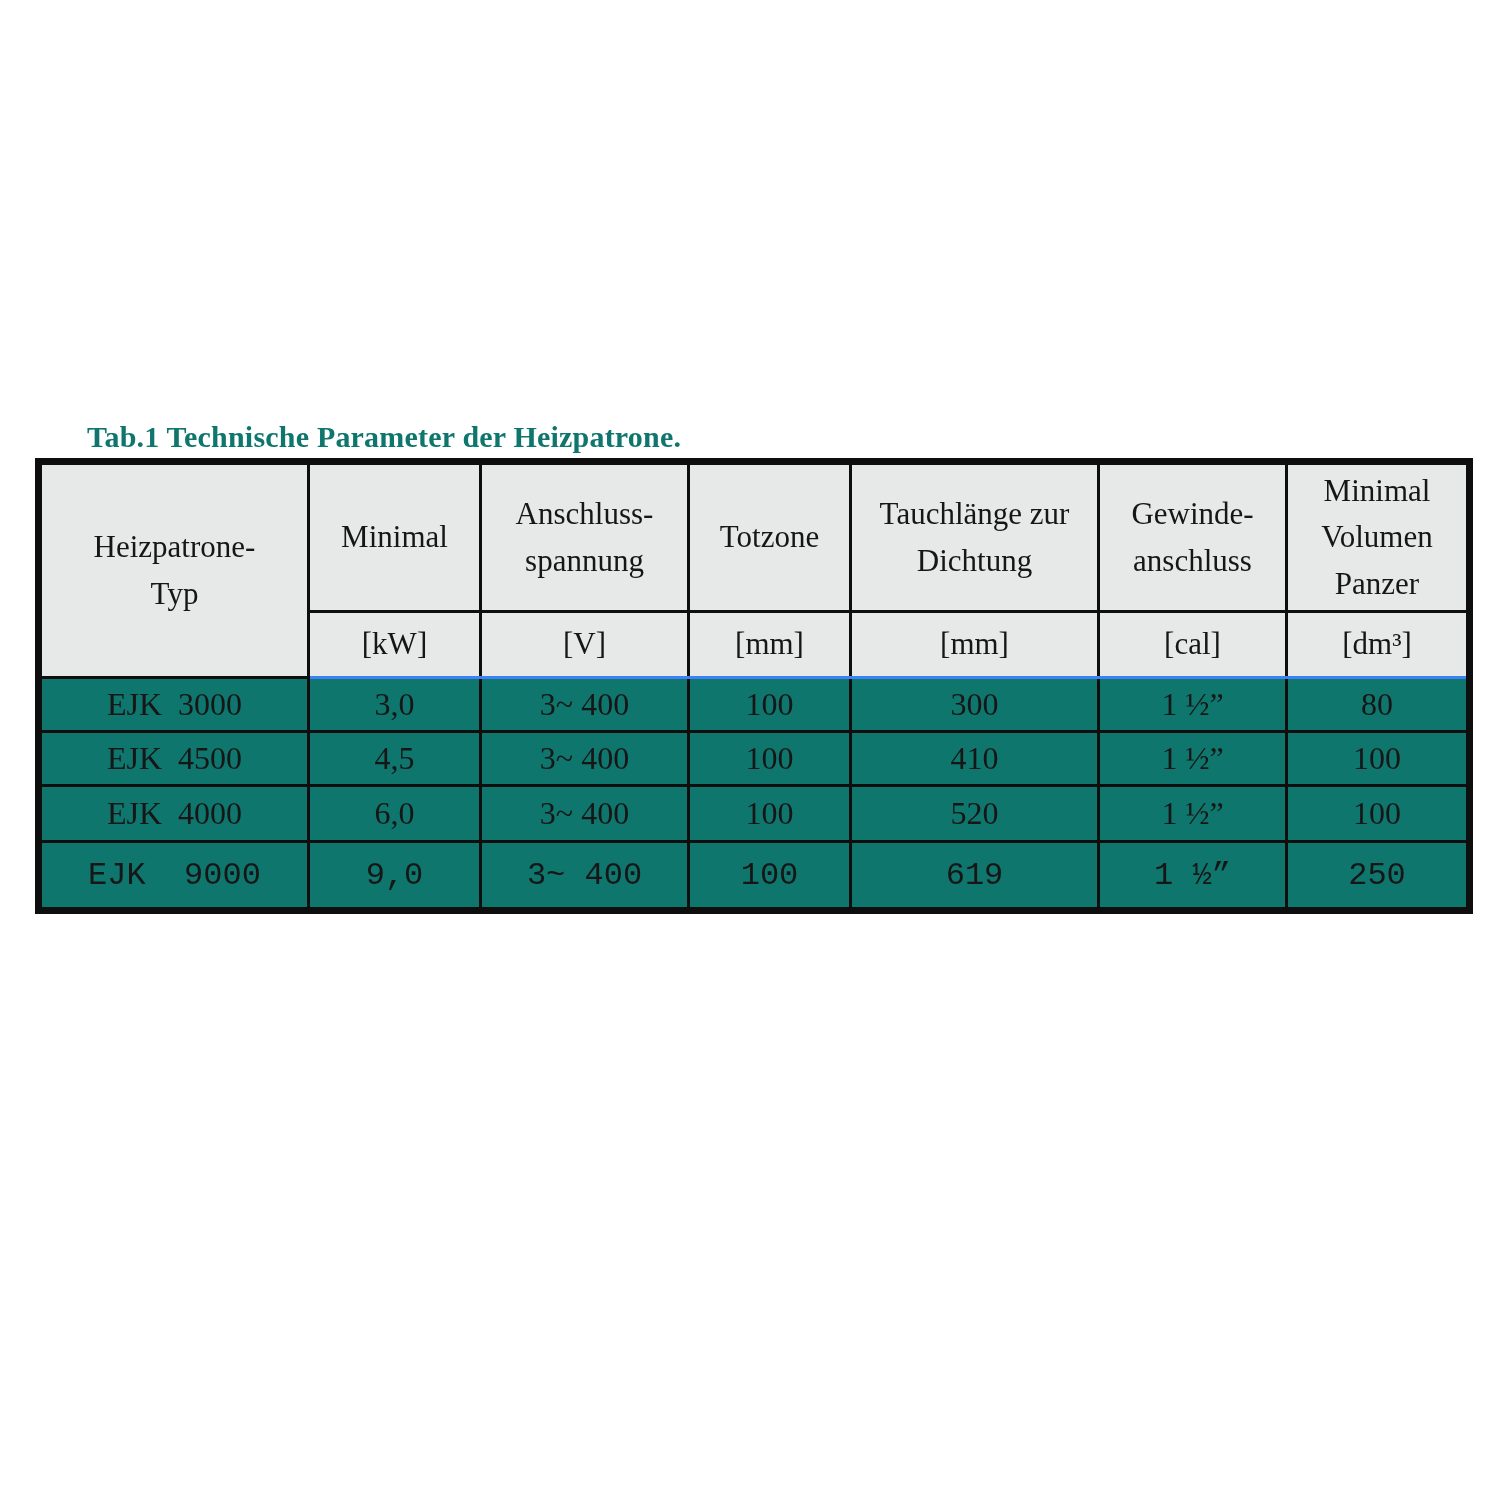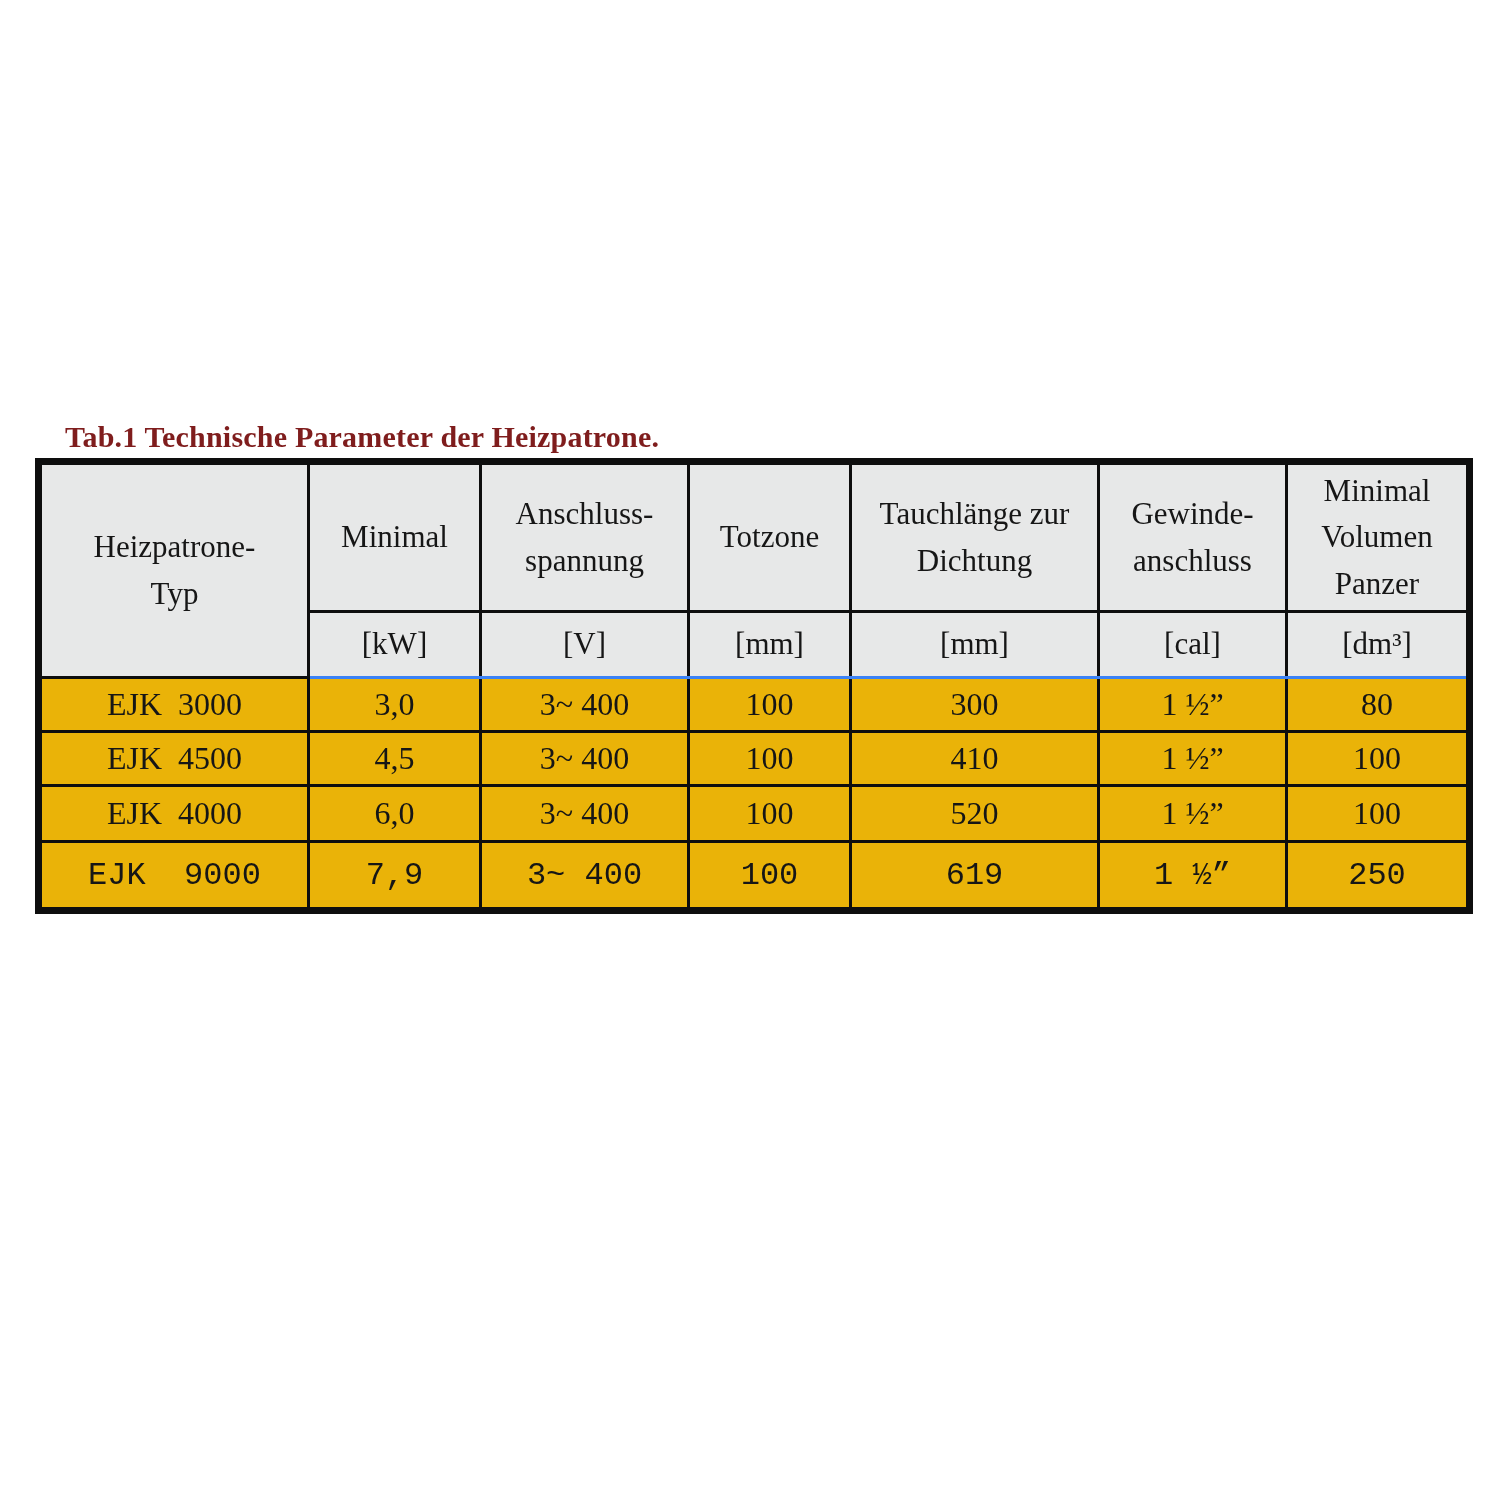--- a/index.html
+++ b/index.html
@@ -10,26 +10,26 @@
   body {
     position: relative;
     width: 1500px;
     height: 1500px;
     overflow: hidden;
     font-family: "Liberation Serif", "DejaVu Serif", serif;
     color: #161616;
   }
   .caption {
     position: absolute;
-    left: 65px;
+    left: 87px;
     top: 420px;
     font-size: 30px;
     font-weight: bold;
     letter-spacing: 0.2px;
-    color: #7f1d1d;
+    color: #0f766e;
   }
   table.params {
     position: absolute;
     left: 35px;
     top: 458px;
     width: 1431px;
     border-collapse: collapse;
     table-layout: fixed;
     border: 7px solid #0e0e0e;
   }
@@ -42,21 +42,21 @@
     overflow: hidden;
   }
   table.params th {
     background: #e7e8e8;
     font-weight: normal;
     font-size: 31px;
     line-height: 1.5;
     white-space: pre-line;
   }
   table.params td {
-    background: #eab308;
+    background: #0f766e;
     font-size: 32px;
     white-space: pre;
   }
   th.typ {
     border-right: 7px solid #0e0e0e;
     border-bottom: 7px solid #0e0e0e;
   }
   tr.units th {
     border-bottom: 3px solid #3b82f6;
     line-height: 1.1;
@@ -138,21 +138,21 @@
     <td>6,0</td>
     <td>3~ 400</td>
     <td>100</td>
     <td>520</td>
     <td>1 ½”</td>
     <td>100</td>
   </tr>
 
   <tr class="r4">
     <td class="typ-cell">EJK  9000</td>
-    <td>7,9</td>
+    <td>9,0</td>
     <td>3~ 400</td>
     <td>100</td>
     <td>619</td>
     <td>1 ½”</td>
     <td>250</td>
   </tr>
 </tbody>
   </table>
 
 </body></html>

